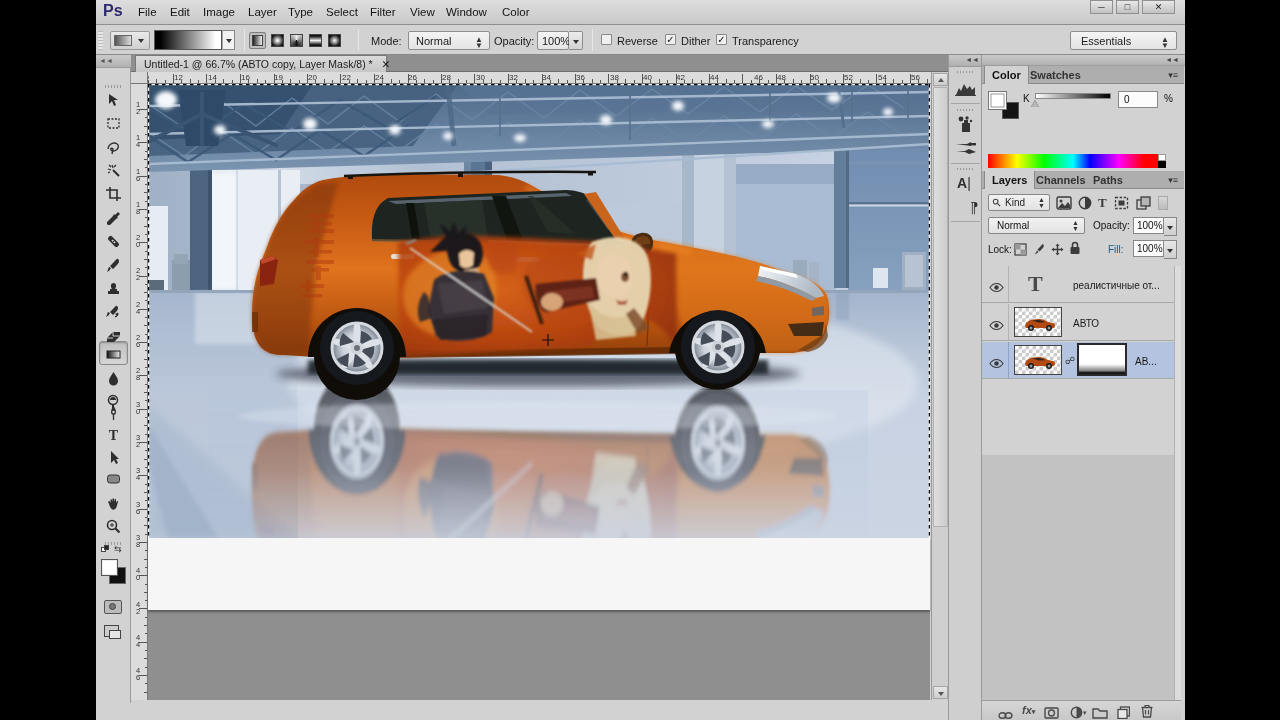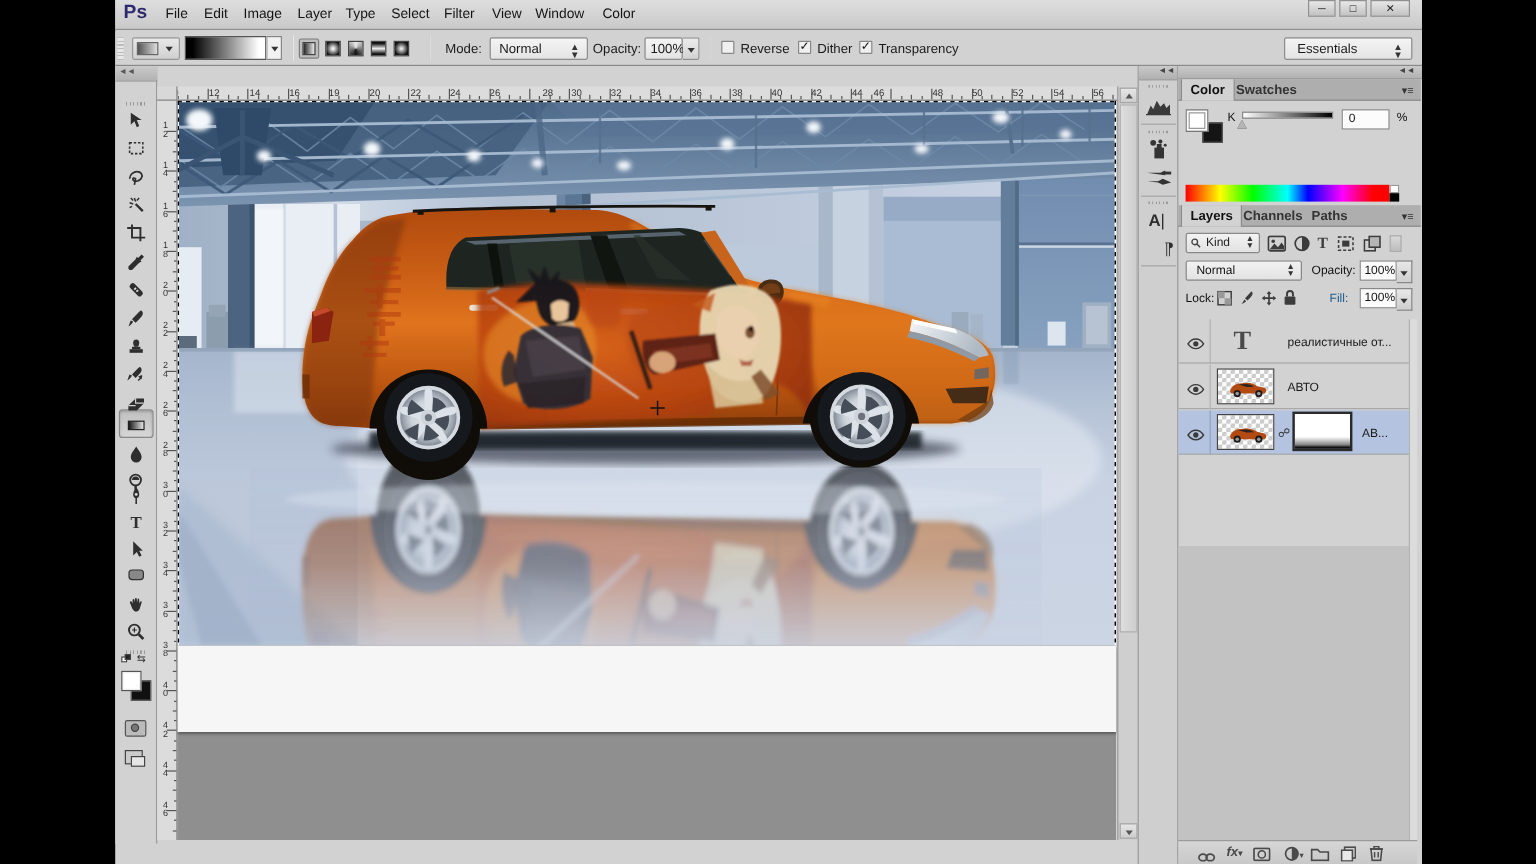--- a/index.html
+++ b/index.html
@@ -236,20 +236,23 @@
         <div class="abs" style="left:3px;top:0px;width:5px;height:5px;background:#222;border:1px solid #444"></div>
       </div>
       <div class="abs" style="left:18px;top:489px;font-size:9px;color:#333">⇆</div>
       <div class="abs" style="left:13px;top:512px;width:17px;height:17px;background:#111;border:1px solid #666"></div>
       <div class="abs" style="left:5px;top:504px;width:17px;height:17px;background:#fff;border:1px solid #555;box-shadow:0 0 0 1px #eee inset"></div>
       <div class="abs" style="left:8px;top:545px;width:18px;height:14px;background:#bbb;border:1.5px solid #555;border-radius:2px">
         <div class="abs" style="left:4px;top:2px;width:7px;height:7px;border-radius:50%;background:#777;border:1px solid #444"></div>
       </div>
       <div class="abs" style="left:8px;top:570px;width:15px;height:12px;border:1.5px solid #444;background:#ccc"></div>
       <div class="abs" style="left:13px;top:575px;width:12px;height:9px;border:1.5px solid #444;background:#e6e6e6"></div>
+    </div>
+  <div id="tabbar">
+      <div id="tab1">Untitled-1 @ 66.7% (АВТО copy, Layer Mask/8) * &nbsp;&nbsp;✕</div>
     </div>
   <div id="rcorner"></div>
   <div id="hruler">
       <span class="rnum" style="left:-8px;top:1px">10</span>
       <div class="tick" style="left:-0px;bottom:0;width:1px;height:3px"></div>
       <div class="tick" style="left:8px;bottom:0;width:1px;height:4px"></div>
       <div class="tick" style="left:17px;bottom:0;width:1px;height:3px"></div>
       <span class="rnum" style="left:26px;top:1px">12</span>
       <div class="tick" style="left:25px;bottom:0;width:1px;height:9px"></div>
       <div class="tick" style="left:33px;bottom:0;width:1px;height:3px"></div>
@@ -283,21 +286,21 @@
       <span class="rnum" style="left:227px;top:1px">24</span>
       <div class="tick" style="left:226px;bottom:0;width:1px;height:9px"></div>
       <div class="tick" style="left:234px;bottom:0;width:1px;height:3px"></div>
       <div class="tick" style="left:243px;bottom:0;width:1px;height:4px"></div>
       <div class="tick" style="left:251px;bottom:0;width:1px;height:3px"></div>
       <span class="rnum" style="left:260px;top:1px">26</span>
       <div class="tick" style="left:260px;bottom:0;width:1px;height:9px"></div>
       <div class="tick" style="left:268px;bottom:0;width:1px;height:3px"></div>
       <div class="tick" style="left:276px;bottom:0;width:1px;height:4px"></div>
       <div class="tick" style="left:285px;bottom:0;width:1px;height:3px"></div>
-      <span class="rnum" style="left:304px;top:1px">28</span>
+      <span class="rnum" style="left:294px;top:1px">28</span>
       <div class="tick" style="left:293px;bottom:0;width:1px;height:9px"></div>
       <div class="tick" style="left:301px;bottom:0;width:1px;height:3px"></div>
       <div class="tick" style="left:310px;bottom:0;width:1px;height:4px"></div>
       <div class="tick" style="left:318px;bottom:0;width:1px;height:3px"></div>
       <span class="rnum" style="left:328px;top:1px">30</span>
       <div class="tick" style="left:326px;bottom:0;width:1px;height:9px"></div>
       <div class="tick" style="left:335px;bottom:0;width:1px;height:3px"></div>
       <div class="tick" style="left:343px;bottom:0;width:1px;height:4px"></div>
       <div class="tick" style="left:352px;bottom:0;width:1px;height:3px"></div>
       <span class="rnum" style="left:361px;top:1px">32</span>
@@ -328,21 +331,21 @@
       <span class="rnum" style="left:528px;top:1px">42</span>
       <div class="tick" style="left:528px;bottom:0;width:1px;height:9px"></div>
       <div class="tick" style="left:536px;bottom:0;width:1px;height:3px"></div>
       <div class="tick" style="left:544px;bottom:0;width:1px;height:4px"></div>
       <div class="tick" style="left:553px;bottom:0;width:1px;height:3px"></div>
       <span class="rnum" style="left:562px;top:1px">44</span>
       <div class="tick" style="left:561px;bottom:0;width:1px;height:9px"></div>
       <div class="tick" style="left:569px;bottom:0;width:1px;height:3px"></div>
       <div class="tick" style="left:578px;bottom:0;width:1px;height:4px"></div>
       <div class="tick" style="left:586px;bottom:0;width:1px;height:3px"></div>
-      <span class="rnum" style="left:580px;top:1px">46</span>
+      <span class="rnum" style="left:606px;top:1px">46</span>
       <div class="tick" style="left:594px;bottom:0;width:1px;height:9px"></div>
       <div class="tick" style="left:603px;bottom:0;width:1px;height:3px"></div>
       <div class="tick" style="left:611px;bottom:0;width:1px;height:4px"></div>
       <div class="tick" style="left:620px;bottom:0;width:1px;height:3px"></div>
       <span class="rnum" style="left:629px;top:1px">48</span>
       <div class="tick" style="left:628px;bottom:0;width:1px;height:9px"></div>
       <div class="tick" style="left:636px;bottom:0;width:1px;height:3px"></div>
       <div class="tick" style="left:645px;bottom:0;width:1px;height:4px"></div>
       <div class="tick" style="left:653px;bottom:0;width:1px;height:3px"></div>
       <span class="rnum" style="left:662px;top:1px">50</span>

